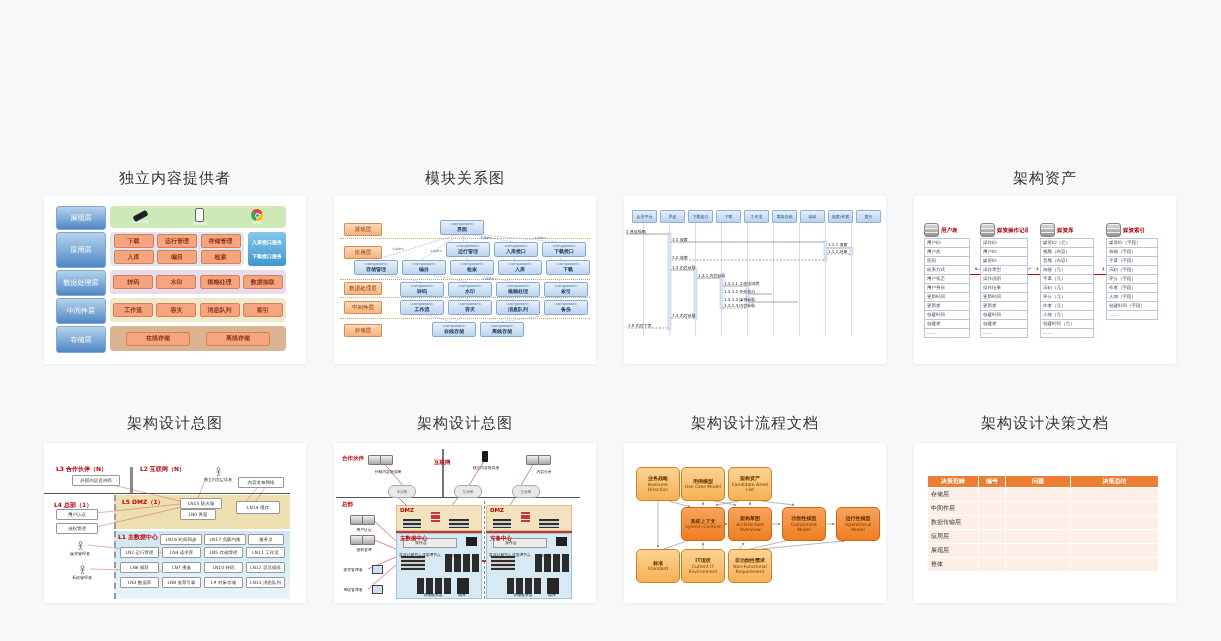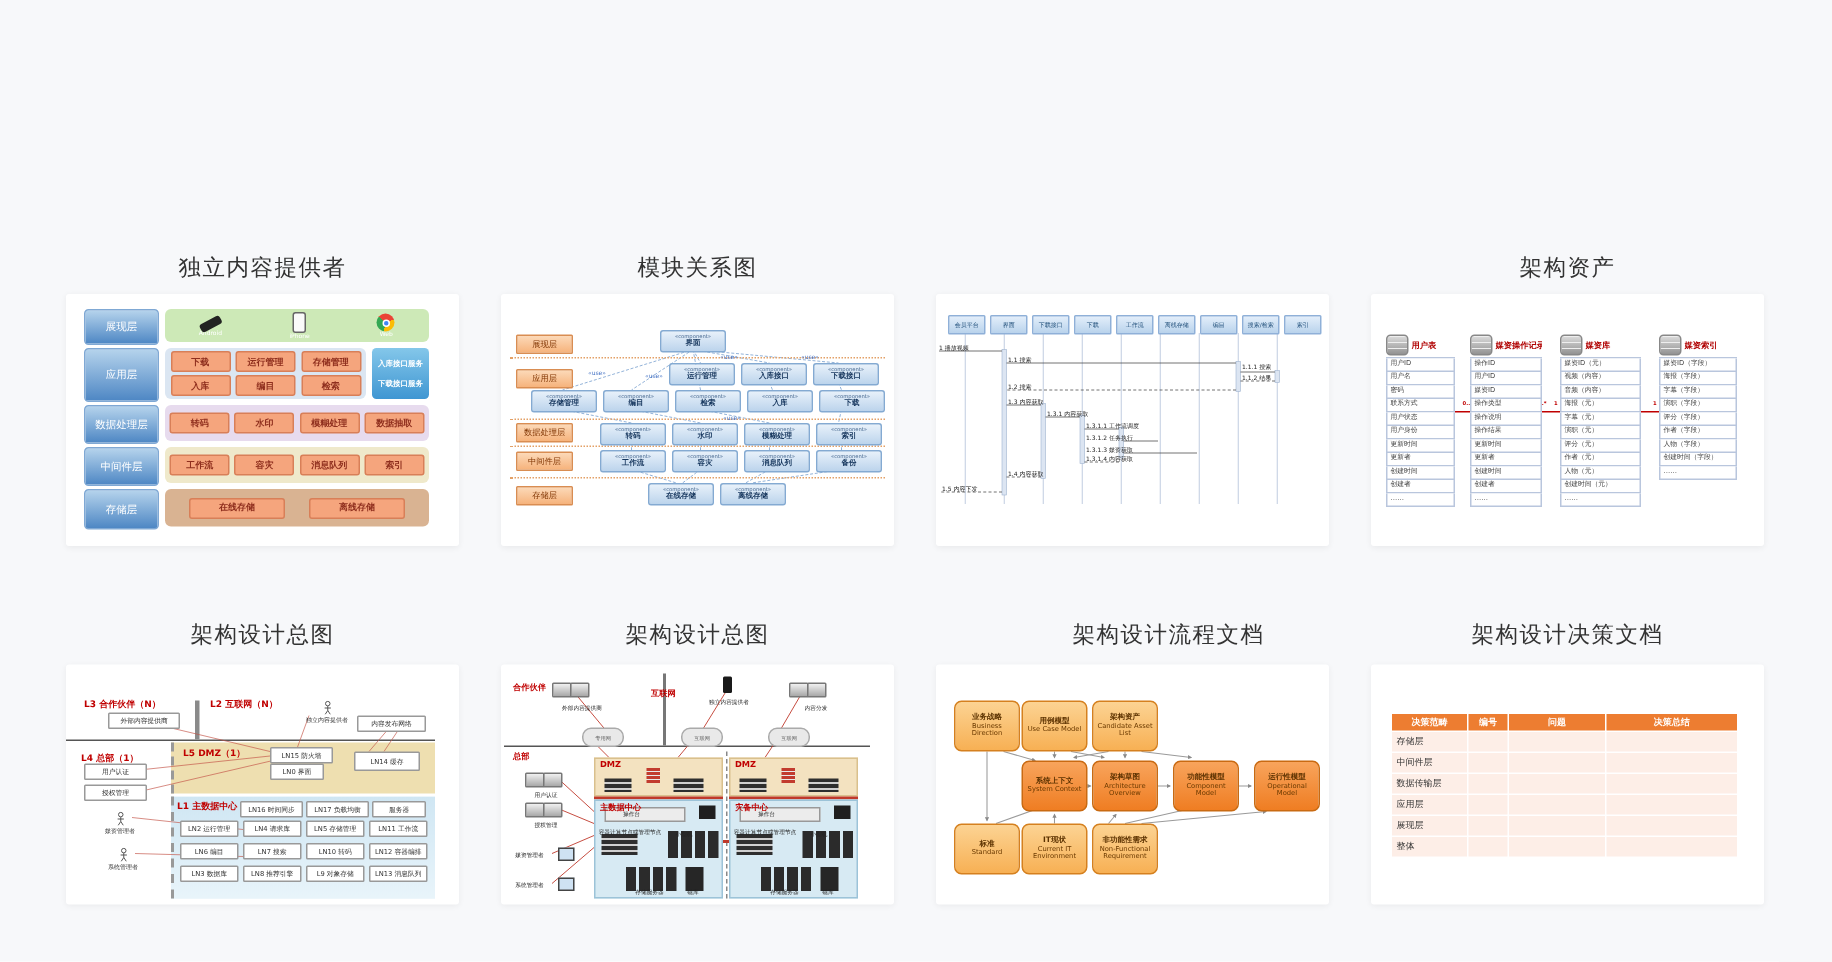--- a/index.html
+++ b/index.html
@@ -237,21 +237,21 @@
 </head>
 <body>
 
 <div class="canvas">
 
   <div class="clabel" style="left:44px;top:169px">独立内容提供者</div>
   <div class="clabel" style="left:334px;top:169px">模块关系图</div>
   <div class="clabel" style="left:914px;top:169px">架构资产</div>
   <div class="clabel" style="left:44px;top:414px">架构设计总图</div>
   <div class="clabel" style="left:334px;top:414px">架构设计总图</div>
-  <div class="clabel" style="left:648px;top:414px">架构设计流程文档</div>
+  <div class="clabel" style="left:624px;top:414px">架构设计流程文档</div>
   <div class="clabel" style="left:914px;top:414px">架构设计决策文档</div>
 
   <div class="card r1" style="left:44px">
     <div>
 
     <div class="o-layer">展现层</div>
         <div class="o-layer">应用层</div>
         <div class="o-layer">数据处理层</div>
         <div class="o-layer">中间件层</div>
         <div class="o-layer">存储层</div>

